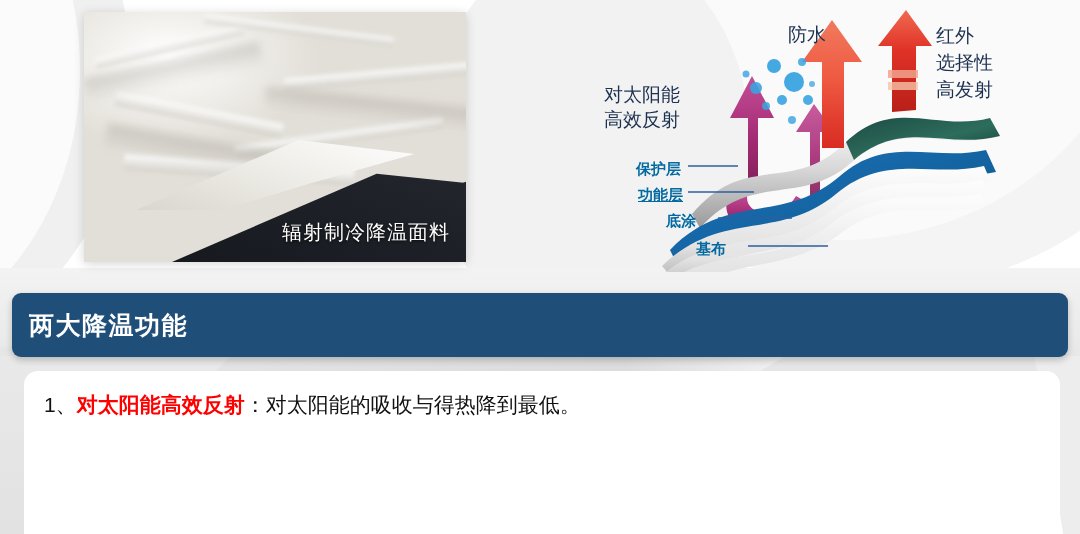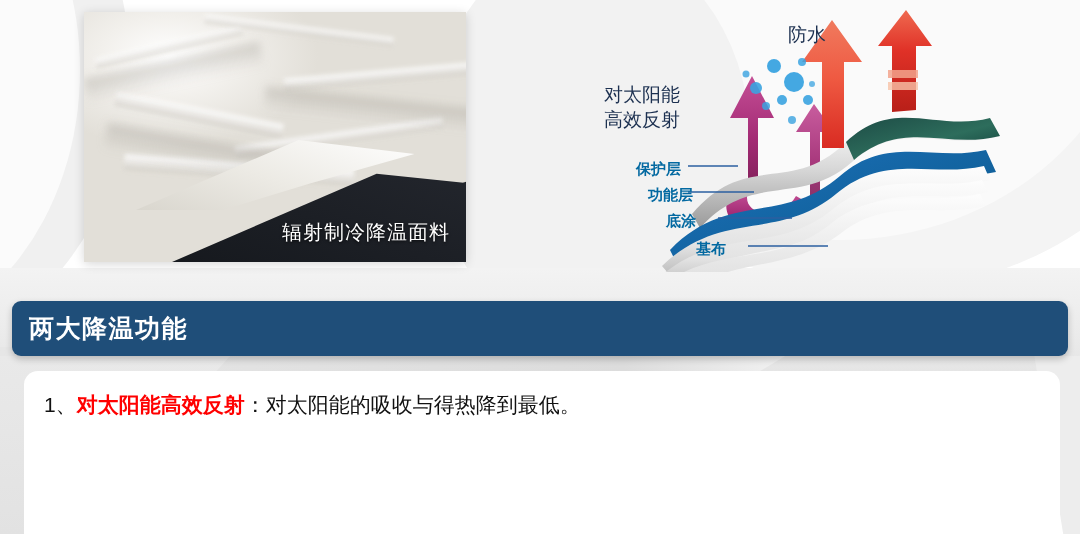--- a/index.html
+++ b/index.html
@@ -198,37 +198,36 @@
   .lbl-water   { left: 192px; top: 22px; text-align: right; }
   .lbl-ir      { left: 340px; top: 22px;  line-height: 27px; }
   .layer-label {
     position: absolute;
     color: #0369a1;
     font-size: 15px;
     font-weight: bold;
     white-space: nowrap;
   }
   .ll-protect { left: 40px;  top: 160px; }
-  .ll-func    { left: 52px;  top: 186px; }
+  .ll-func    { left: 42px;  top: 186px; text-decoration: underline; }
   .ll-base    { left: 70px;  top: 212px; }
   .ll-cloth   { left: 100px; top: 240px; font-family: Liberation Serif, serif; }
 
   
   .title-bar {
     position: absolute;
     left: 12px;
     top: 293px;
     width: 1056px;
-    height: 55px;
+    height: 64px;
     background: #1f4e79;
     border-radius: 9px;
     box-shadow: 0 3px 7px rgba(0,0,0,0.22);
     display: flex;
     align-items: center;
-    margin-top: 8px;
   }
   .title-bar .title-text {
     color: #ffffff;
     font-size: 25px;
     font-weight: bold;
     letter-spacing: 1.5px;
     margin-left: 17px;
   }
 
   
@@ -375,20 +374,23 @@
       <line x1="92" y1="166" x2="142" y2="166"></line>
       <line x1="92" y1="192" x2="158" y2="192"></line>
       <line x1="122" y1="218" x2="196" y2="218"></line>
       <line x1="152" y1="246" x2="232" y2="246"></line>
     </g>
   </svg>
 
   <div class="diag-label lbl-solar">对太阳能
 高效反射</div>
   <div class="diag-label lbl-water">防水</div>
+  <div class="diag-label lbl-ir">红外
+选择性
+高发射</div>
 
   <div class="layer-label ll-protect">保护层</div>
   <div class="layer-label ll-func">功能层</div>
   <div class="layer-label ll-base">底涂</div>
   <div class="layer-label ll-cloth">基布</div>
 </div>
 
 <div class="title-bar">
   <span class="title-text">两大降温功能</span>
 </div>

